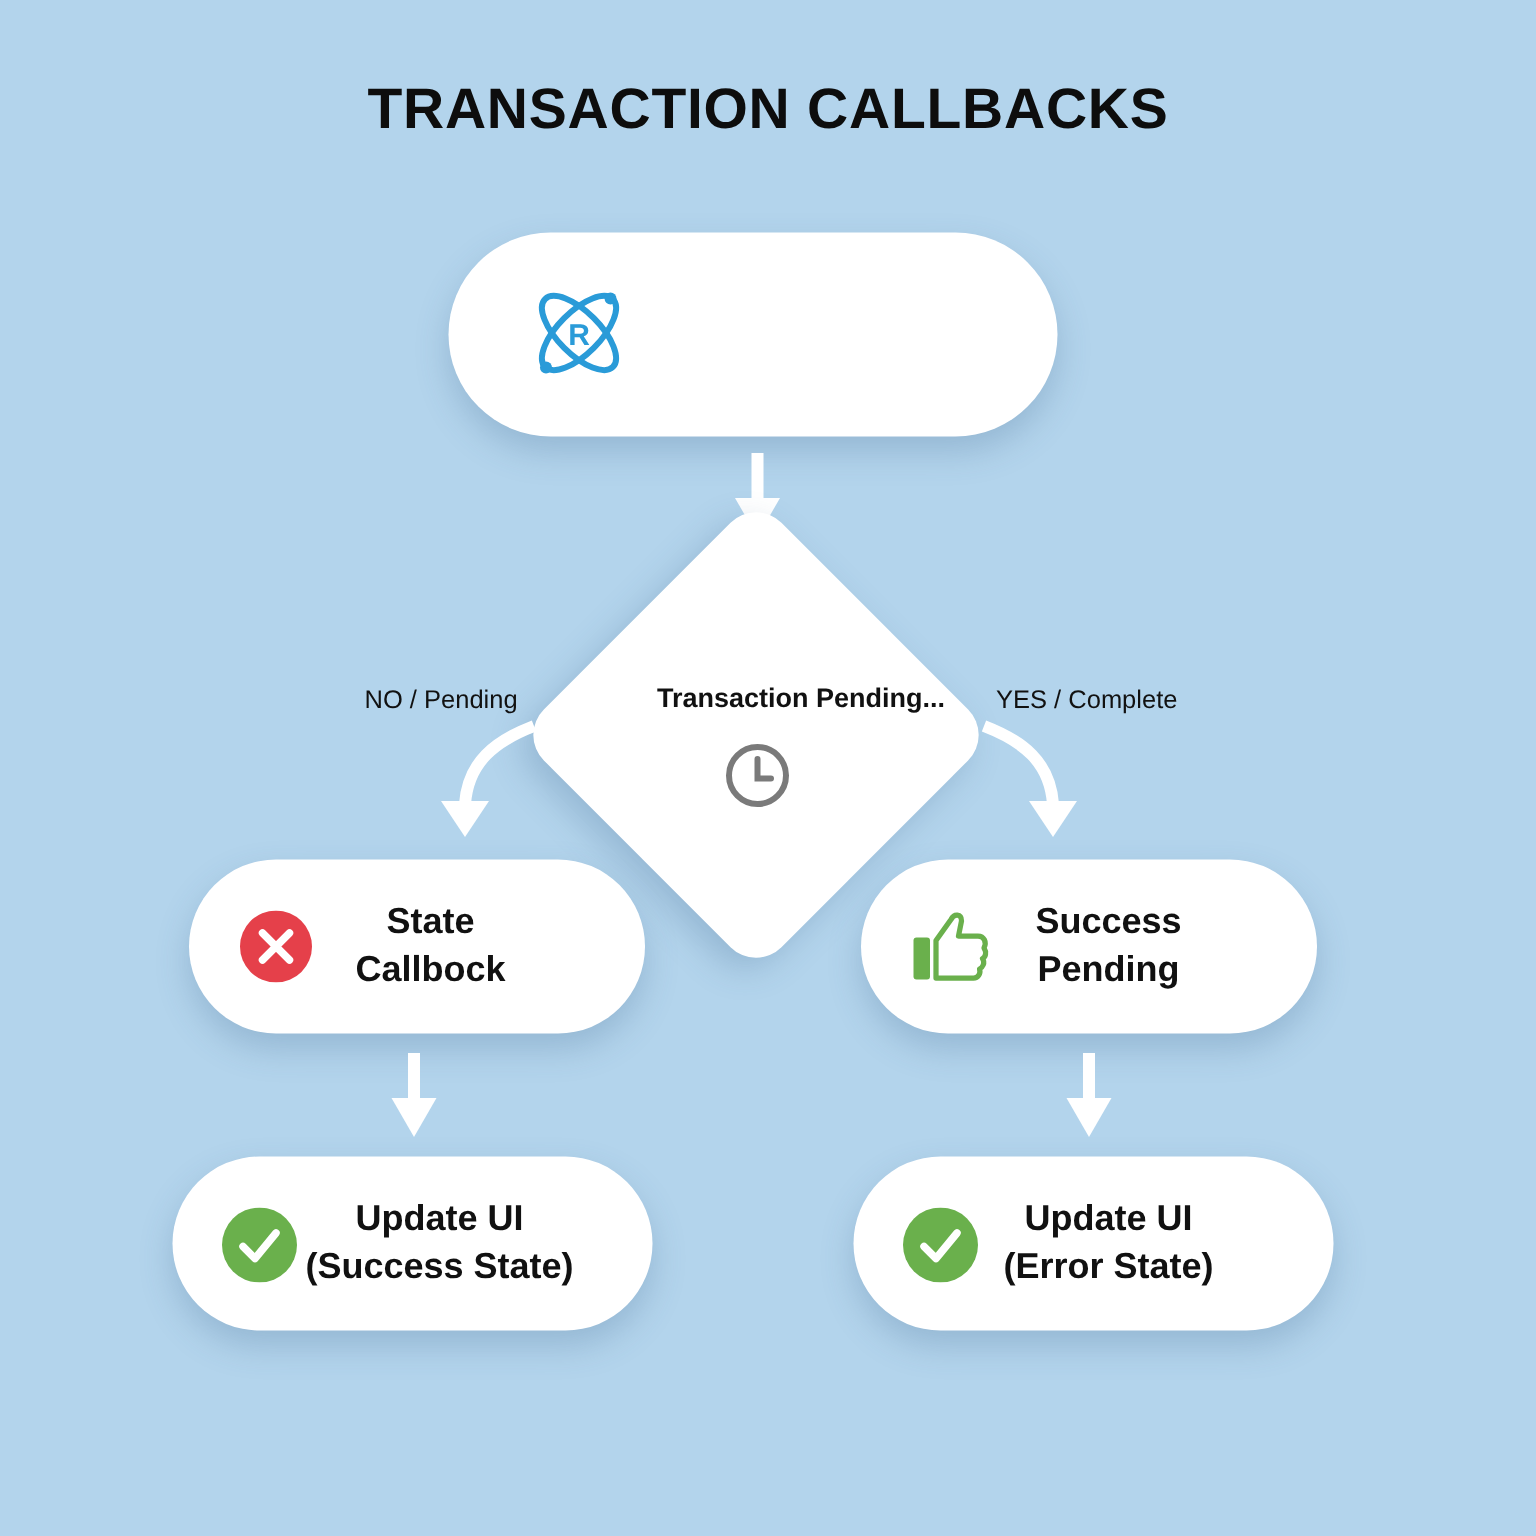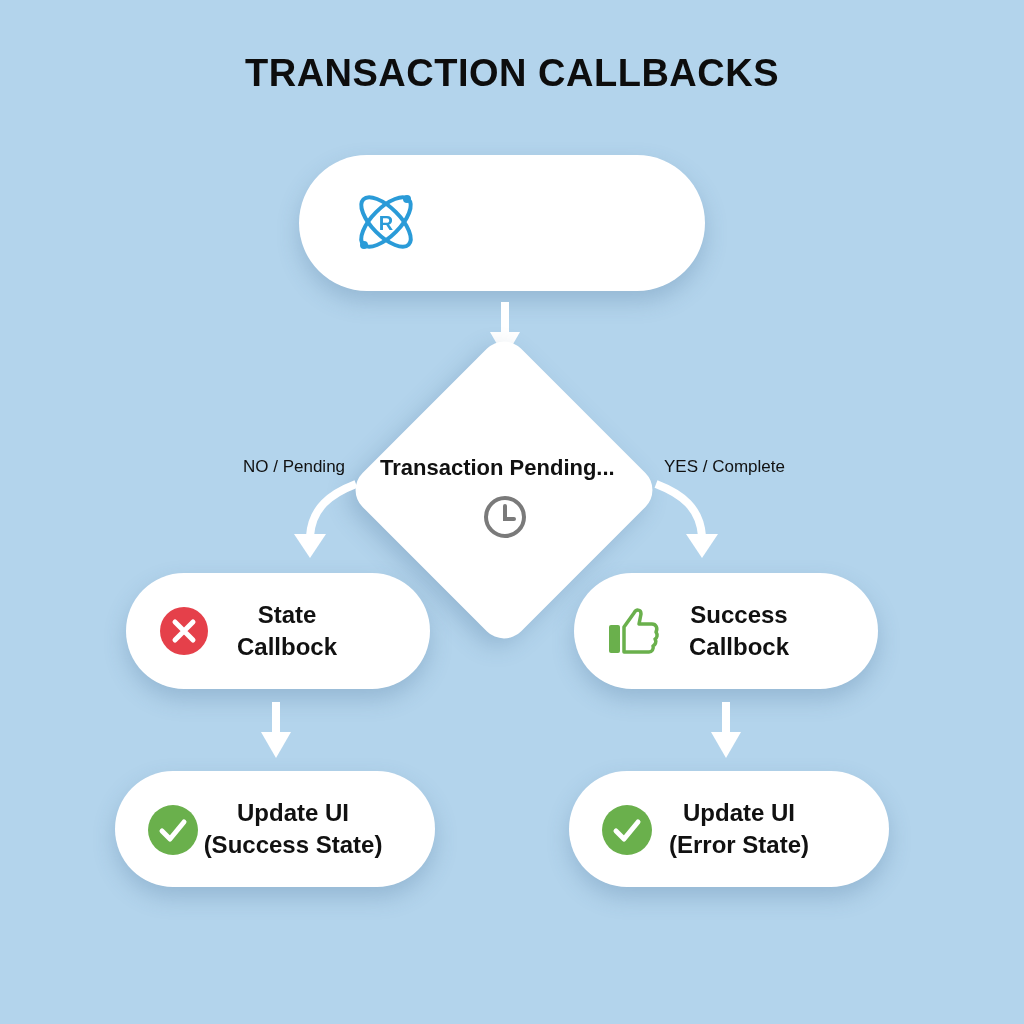--- a/index.html
+++ b/index.html
@@ -24,22 +24,22 @@
     white-space: pre-line; color: #111;
   }
   .icon { position: absolute; }
   .diamond {
     position: absolute; left: 392px; top: 378px; width: 224px; height: 224px;
     background: #fff; border-radius: 24px; transform: rotate(45deg);
     box-shadow: 0 10px 22px rgba(60,100,140,0.25);
     transform-origin: center;
   }
   .diamond-text {
-    position: absolute; left: 380px; width: 250px; top: 455px; text-align: left;
-    font-weight: bold; font-size: 22px; color: #111;
+    position: absolute; left: 380px; width: 250px; top: 455px; text-align: right;
+    font-weight: bold; font-size: 18px; color: #111;
   }
   .branch-label { position: absolute; font-size: 17px; color: #111; }
   svg.arrow { position: absolute; overflow: visible; }
 </style>
 </head>
 <body>
 
 <div class="title">TRANSACTION CALLBACKS</div>
 
 <div class="pill" style="left:299px; top:155px; width:406px; height:136px;">
@@ -86,21 +86,21 @@
   <div class="label" style="position:absolute; left:96px; width:130px; top:26px;">State
 Callbock</div>
 </div>
 
 <div class="pill" style="left:574px; top:573px; width:304px; height:116px;">
   <svg class="icon" style="left:32px; top:32px;" width="54" height="52" viewBox="0 0 54 52">
     <rect x="3" y="20" width="11" height="28" rx="2" fill="#6ab04c"></rect>
     <path d="M18 22 L28 8 C30 4 35 4 35 9 L33 19 H46 C50 19 52 23 50 27 C52 30 51 33 49 34 C51 37 49 40 47 41 C48 44 46 47 43 47 H18 Z" fill="none" stroke="#6ab04c" stroke-width="3.5" stroke-linejoin="round"></path>
   </svg>
   <div class="label" style="position:absolute; left:100px; width:130px; top:26px;">Success
-Callbock</div>
+Pending</div>
 </div>
 
 <svg class="arrow" style="left:261px; top:702px;" width="30" height="56" viewBox="0 0 30 56">
   <rect x="11" y="0" width="8" height="32" fill="#fff"></rect>
   <polygon points="0,30 30,30 15,56" fill="#fff"></polygon>
 </svg>
 <svg class="arrow" style="left:711px; top:702px;" width="30" height="56" viewBox="0 0 30 56">
   <rect x="11" y="0" width="8" height="32" fill="#fff"></rect>
   <polygon points="0,30 30,30 15,56" fill="#fff"></polygon>
 </svg>

